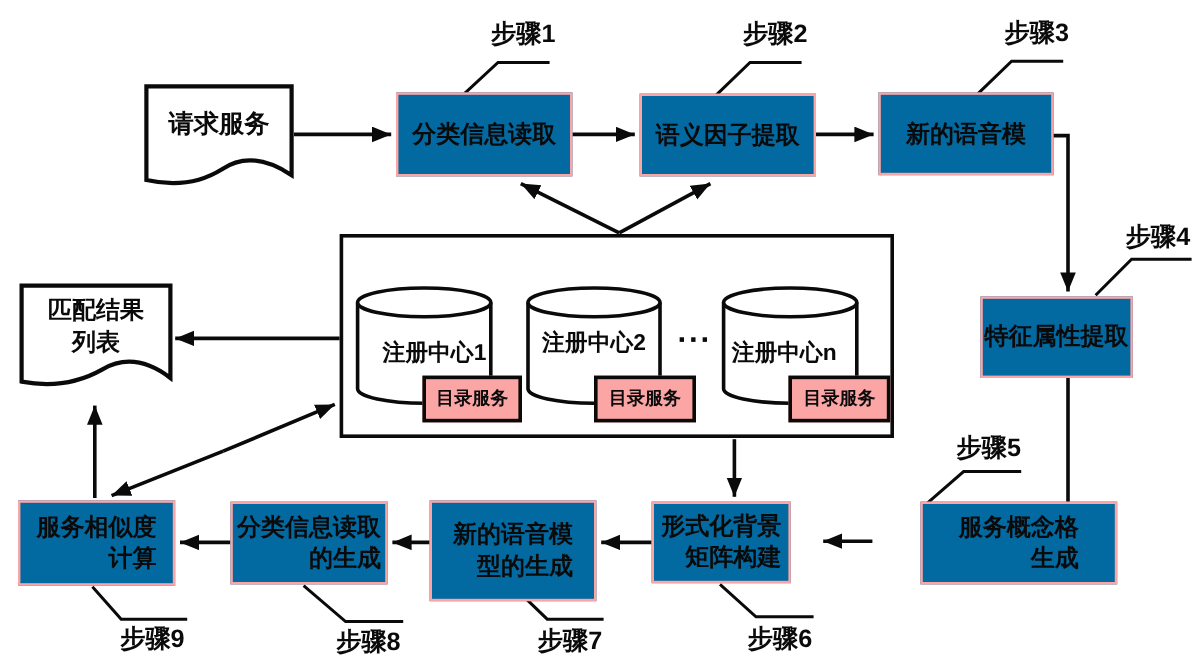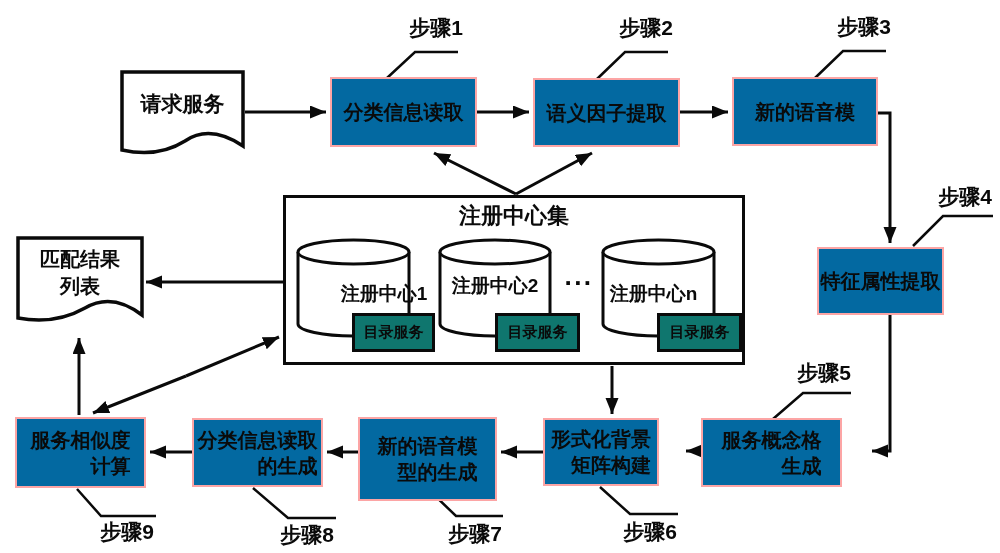--- a/index.html
+++ b/index.html
@@ -67,21 +67,21 @@
     position: absolute;
     text-align: center;
     font-weight: bold;
     font-size: 19px;
     z-index: 2;
   }
   .dir-box {
     position: absolute;
     box-sizing: border-box;
     border: 3px solid #0a0a0a;
-    background: #0f766e;
+    background: #fca5a5;
     display: flex;
     align-items: center;
     justify-content: center;
     font-weight: bold;
     font-size: 15px;
     z-index: 3;
   }
   .step-label {
     position: absolute;
     width: 62px;
@@ -165,33 +165,32 @@
   </svg>
 
   <div class="doc-label" style="left:122px; top:84px; width:121px; height:40px; font-size:21px;">请求服务</div>
   <div class="doc-label" style="left:18px; top:244px; width:124px; height:58px;text-align:center;">匹配结果
 列表</div>
 
   <div class="node" style="left:330px; top:77px;  width:147px; height:70px;">分类信息读取</div>
   <div class="node" style="left:533px; top:78px;  width:147px; height:69px;">语义因子提取</div>
   <div class="node" style="left:732px; top:77px;  width:146px; height:69px;">新的语音模</div>
   <div class="node" style="left:817px; top:247px; width:127px; height:68px;">特征属性提取</div>
-  <div class="node" style="left:701px; top:418px; width:141px; height:69px;">服务概念格
+  <div class="node" style="left:767px; top:418px; width:164px; height:69px;">服务概念格
 生成</div>
   <div class="node" style="left:543px; top:418px; width:116px; height:68px;">形式化背景
 矩阵构建</div>
   <div class="node" style="left:358px; top:417px; width:139px; height:84px;">新的语音模
 型的生成</div>
   <div class="node" style="left:192px; top:418px; width:131px; height:69px;">分类信息读取
 的生成</div>
   <div class="node" style="left:15px;  top:417px; width:131px; height:71px;">服务相似度
 计算</div>
 
-  <div class="registry-title">注册中心集</div>
-  <div class="cyl-label" style="left:298px; top:281px; width:128px;padding-left:22px;">注册中心1</div>
+  <div class="cyl-label" style="left:298px; top:281px; width:128px;">注册中心1</div>
   <div class="cyl-label" style="left:440px; top:273px; width:110px;">注册中心2</div>
   <div class="cyl-label" style="left:603px; top:281px; width:101px;">注册中心n</div>
   <div class="ellipsis">···</div>
   <div class="dir-box" style="left:352px; top:313px; width:83px; height:39px;">目录服务</div>
   <div class="dir-box" style="left:495px; top:313px; width:85px; height:39px;">目录服务</div>
   <div class="dir-box" style="left:657px; top:313px; width:85px; height:39px;">目录服务</div>
 
   <div class="step-label" style="left:405px; top:14px;">步骤1</div>
   <div class="step-label" style="left:615px; top:14px;">步骤2</div>
   <div class="step-label" style="left:833px; top:13px;">步骤3</div>

